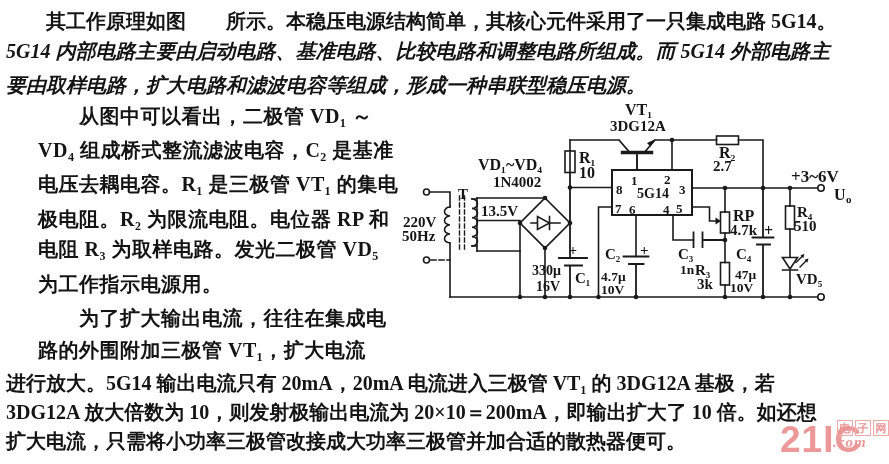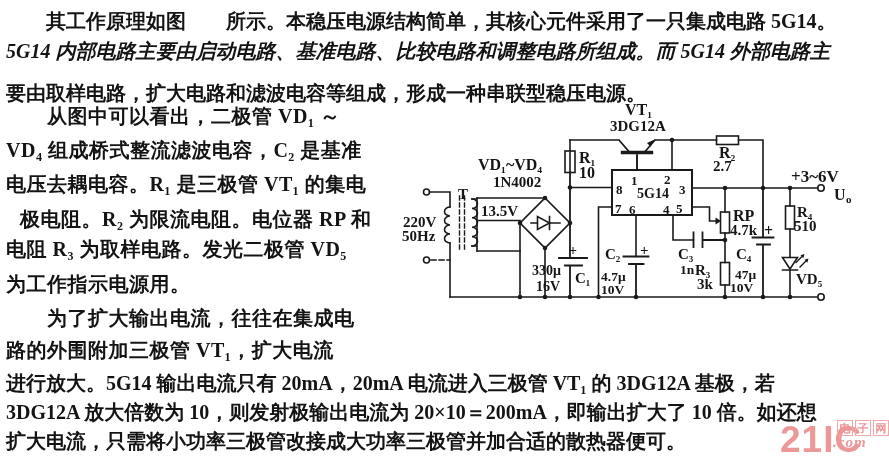--- a/index.html
+++ b/index.html
@@ -1,46 +1,46 @@
 <!DOCTYPE html>
 <html><head>
 <meta charset="utf-8">
 <style>
   html,body{margin:0;padding:0;background:#e8e8e8;}
   #page{position:relative;width:889px;height:464px;background:#ffffff;overflow:hidden;
         font-family:"Liberation Serif","DejaVu Serif",serif;color:#141414;}
   .tline{position:absolute;white-space:nowrap;font-weight:bold;}
   .para-top .tline,.para-bottom .tline{font-size:20px;}
-  .para-left .tline{font-size:20px;letter-spacing:0.5px;}
+  .para-left .tline{font-size:20px;letter-spacing:0.5px;margin-left:32px;}
   .wm{position:absolute;color:#ec9898;}
   .wm-brand{left:752px;top:419px;font-size:37px;font-weight:900;
             font-family:"Liberation Sans","DejaVu Sans",sans-serif;letter-spacing:1px;margin-left:28px;}
   .wm-cn{left:837px;top:420px;display:flex;gap:2px;}
   .wm-cn span{display:inline-block;width:14px;height:14px;line-height:14px;text-align:center;
               font-size:11px;border:1.5px solid #efaaaa;color:#ec9494;font-weight:bold;}
   .wm-com{left:833px;top:434px;font-size:15px;font-weight:bold;font-style:italic;
           font-family:"Liberation Serif",serif;letter-spacing:1px;}
   svg text{font-family:"Liberation Serif","DejaVu Serif",serif;font-weight:600;fill:#161616;}
 </style>
 </head>
 <body>
 
 <div id="page">
 
   <div class="para-top">
     <div class="tline" style="left:6px;top:8px;">　　其工作原理如图　　所示。本稳压电源结构简单，其核心元件采用了一只集成电路 5G14。</div>
     <div class="tline" style="left:6px;top:38px;font-style:italic;">5G14 内部电路主要由启动电路、基准电路、比较电路和调整电路所组成。而 5G14 外部电路主</div>
-    <div class="tline" style="left:6px;top:80px;">要由取样电路，扩大电路和滤波电容等组成，形成一种串联型稳压电源。</div>
+    <div class="tline" style="left:6px;top:72px;font-style:italic;">要由取样电路，扩大电路和滤波电容等组成，形成一种串联型稳压电源。</div>
   </div>
 
   <div class="para-left">
     <div class="tline" style="left:6px;top:103px;">　　从图中可以看出，二极管 VD₁ ～</div>
     <div class="tline" style="left:6px;top:137px;">VD₄ 组成桥式整流滤波电容，C₂ 是基准</div>
     <div class="tline" style="left:6px;top:171px;">电压去耦电容。R₁ 是三极管 VT₁ 的集电</div>
-    <div class="tline" style="left:20px;top:206px;">极电阻。R₂ 为限流电阻。电位器 RP 和</div>
+    <div class="tline" style="left:6px;top:206px;">极电阻。R₂ 为限流电阻。电位器 RP 和</div>
     <div class="tline" style="left:6px;top:236px;">电阻 R₃ 为取样电路。发光二极管 VD₅</div>
     <div class="tline" style="left:6px;top:271px;text-align:right;">为工作指示电源用。</div>
     <div class="tline" style="left:6px;top:305px;">　　为了扩大输出电流，往往在集成电</div>
     <div class="tline" style="left:6px;top:337px;">路的外围附加三极管 VT₁，扩大电流</div>
   </div>
 
   <div class="para-bottom">
     <div class="tline" style="left:6px;top:370px;">进行放大。5G14 输出电流只有 20mA，20mA 电流进入三极管 VT₁ 的 3DG12A 基极，若</div>
     <div class="tline" style="left:6px;top:399px;">3DG12A 放大倍数为 10，则发射极输出电流为 20×10＝200mA，即输出扩大了 10 倍。如还想</div>
     <div class="tline" style="left:6px;top:428px;">扩大电流，只需将小功率三极管改接成大功率三极管并加合适的散热器便可。</div>

